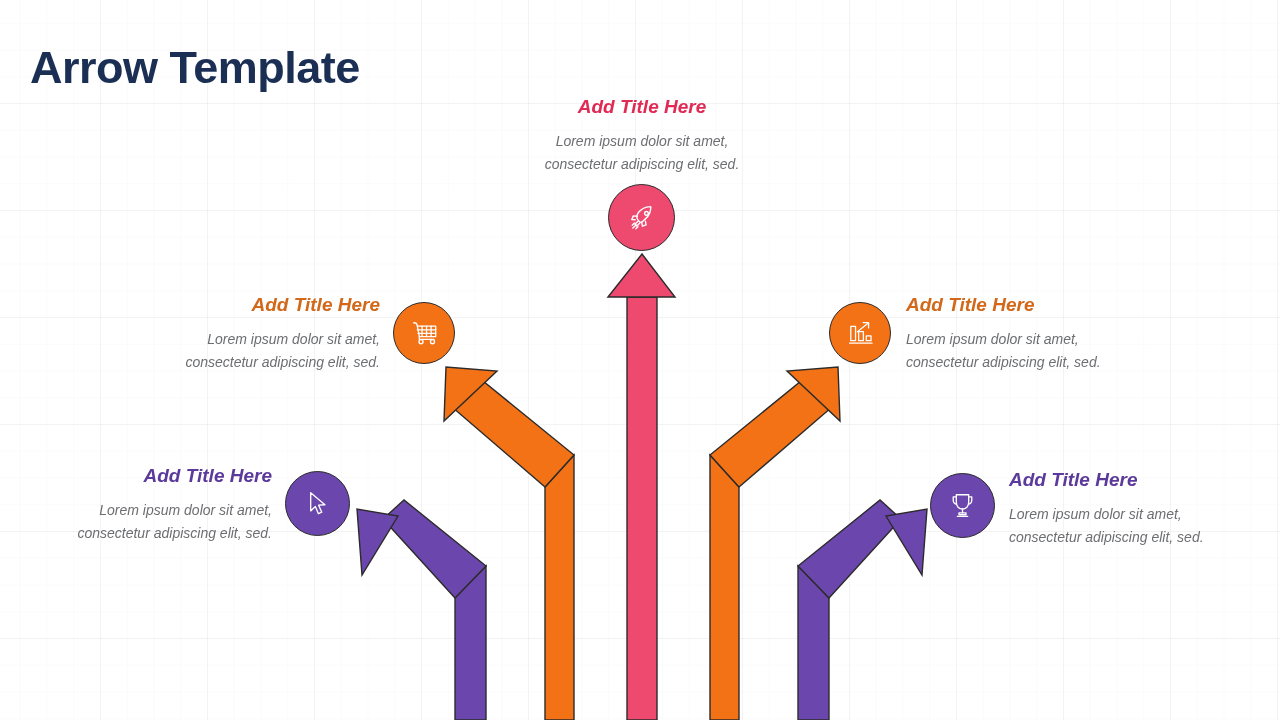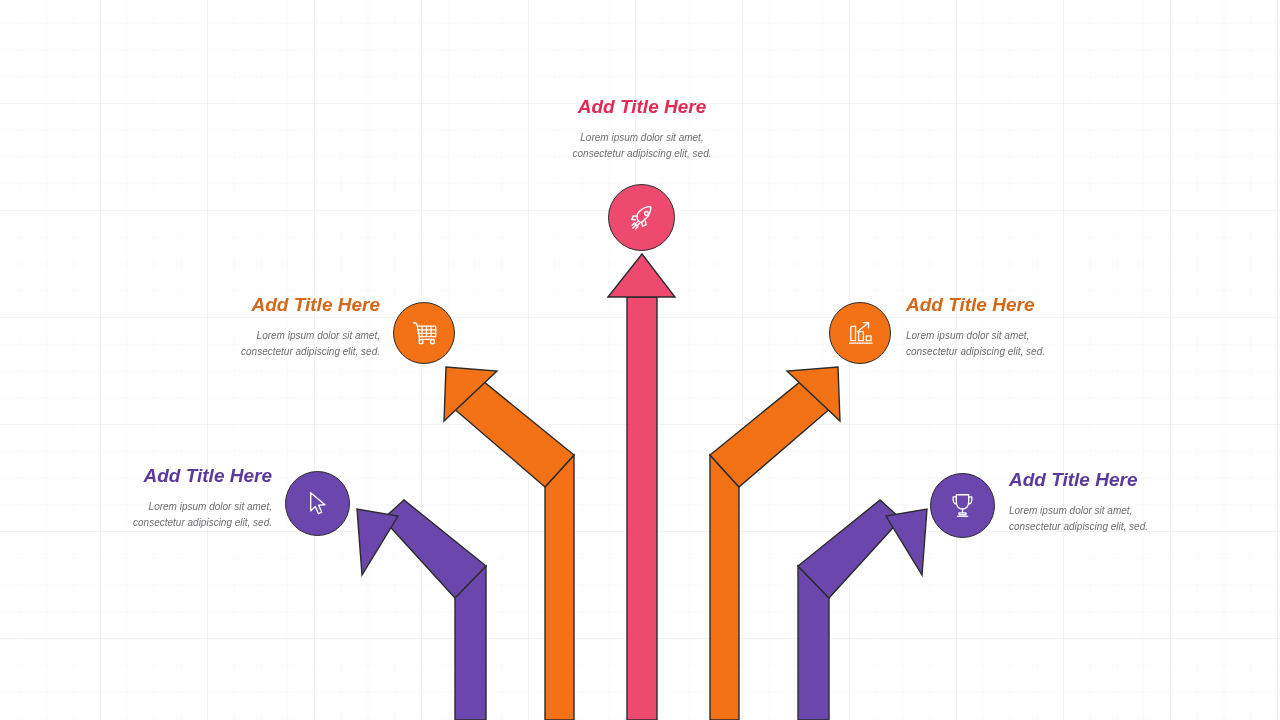--- a/index.html
+++ b/index.html
@@ -48,21 +48,21 @@
 
   
   .txt-block { position:absolute;font-style:italic; }
   .txt-title {
     font-size:19px;
     font-weight:bold;
     line-height:1.25;
     white-space:nowrap;
   }
   .txt-body {
-    font-size:10px;
+    font-size:14px;
     color:#6D6E71;
     line-height:1.65;
     white-space:nowrap;
   }
   .align-center { text-align:center; }
   .align-right  { text-align:right;  }
   .align-left   { text-align:left;   }
 
   #block-top      { left:440px; top:95px;  width:404px; }
   #block-top .txt-title { color:#E02A54; font-size:19px; }
@@ -177,20 +177,21 @@
                L 880 500
                L 798 566
                Z" fill="#6B46AD" stroke="#2B2B2B" stroke-width="1.4" stroke-linejoin="miter"></path>
       <path d="M 922 575
                L 927 509
                L 886 516
                Z" fill="#6B46AD" stroke="#2B2B2B" stroke-width="1.4" stroke-linejoin="miter"></path>
     </g>
   </svg>
 
+  <div id="page-title">Arrow Template</div>
 
   <div class="txt-block align-center" id="block-top">
     <div class="txt-title">Add Title Here</div>
     <div class="txt-body">
       <div>Lorem ipsum dolor sit amet,</div>
       <div>consectetur adipiscing elit, sed.</div>
     </div>
   </div>
 
   <div class="txt-block align-right" id="block-left-orange">

